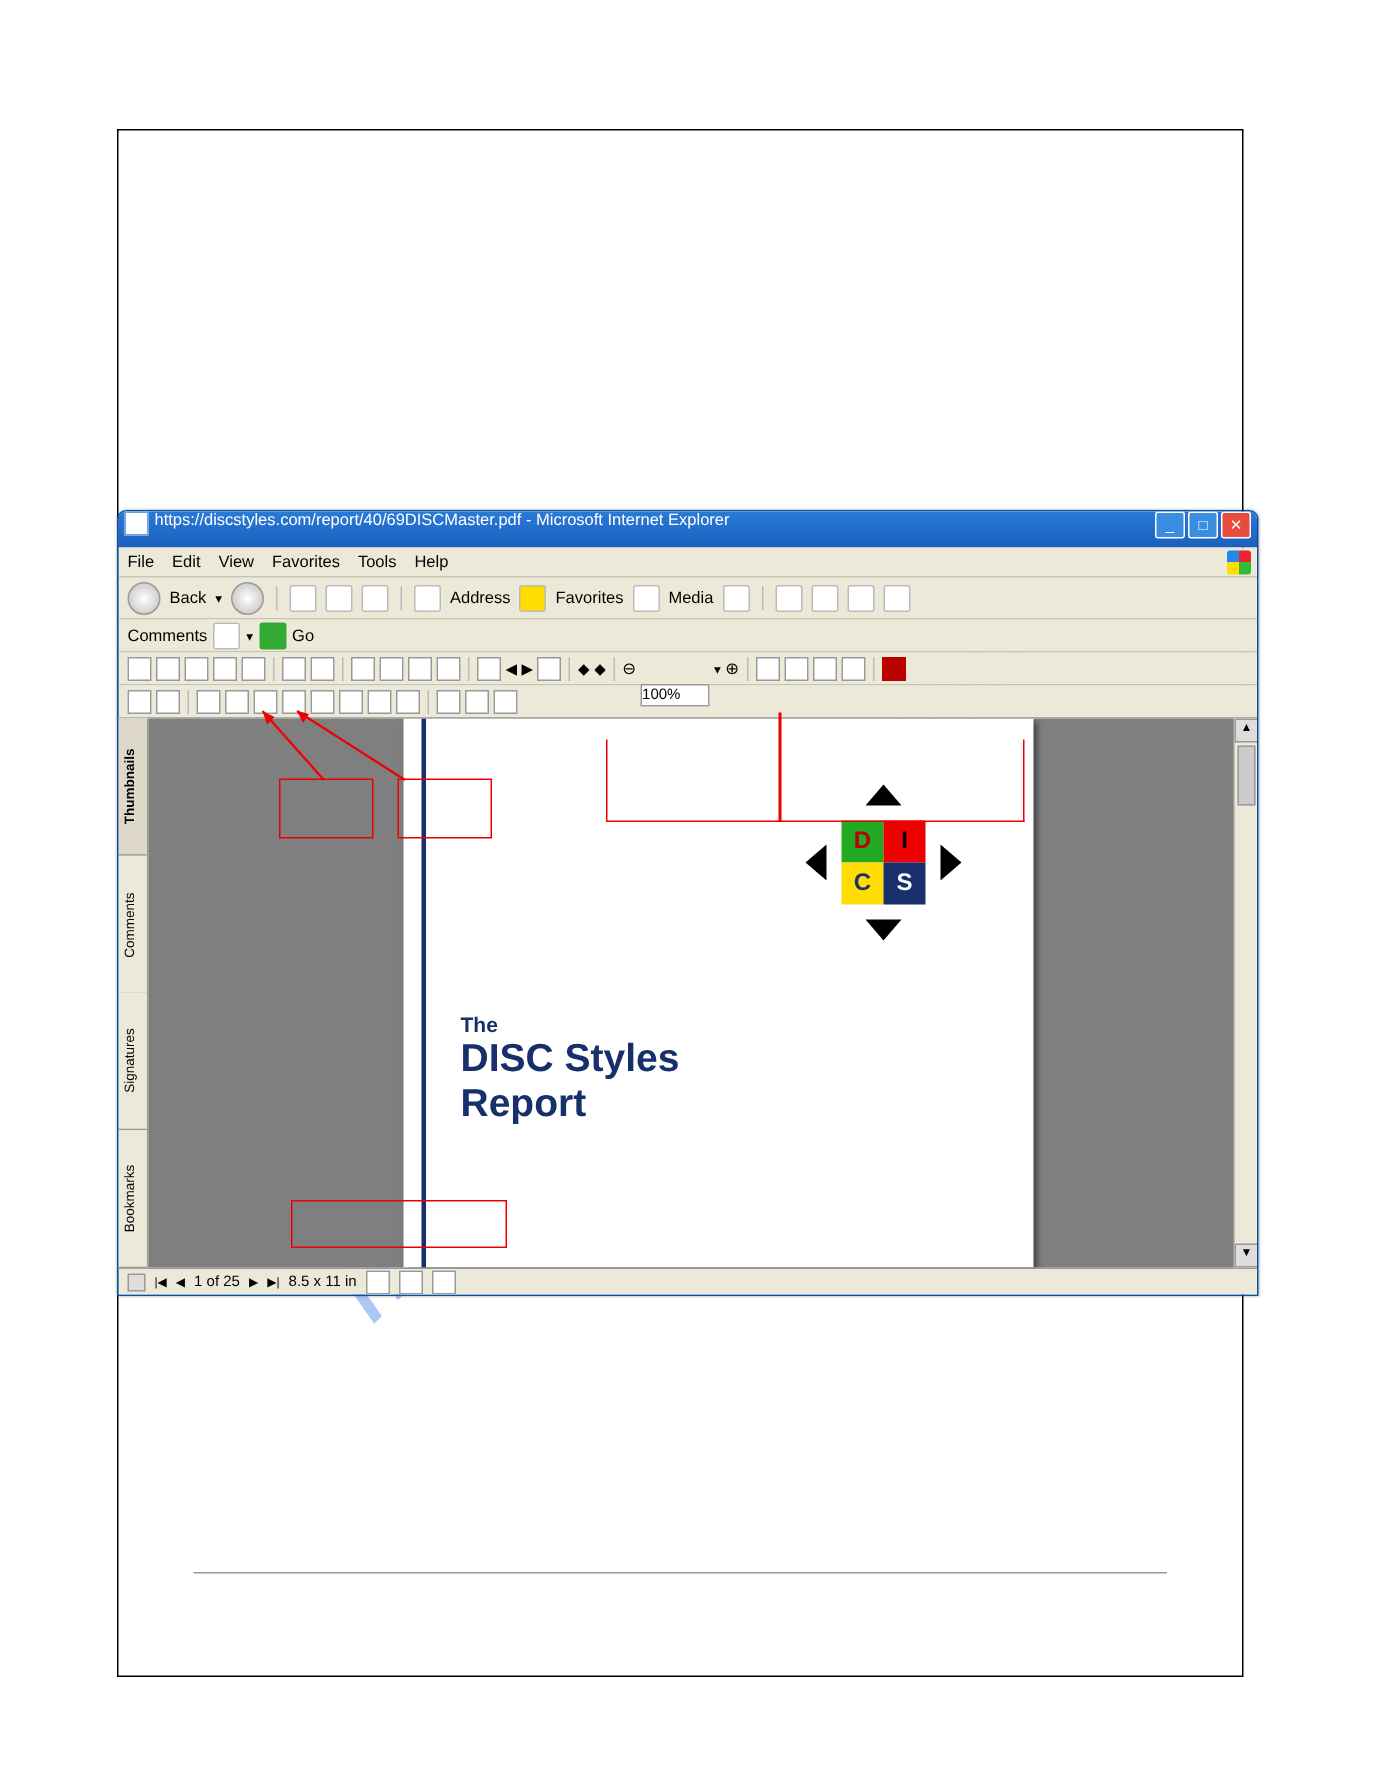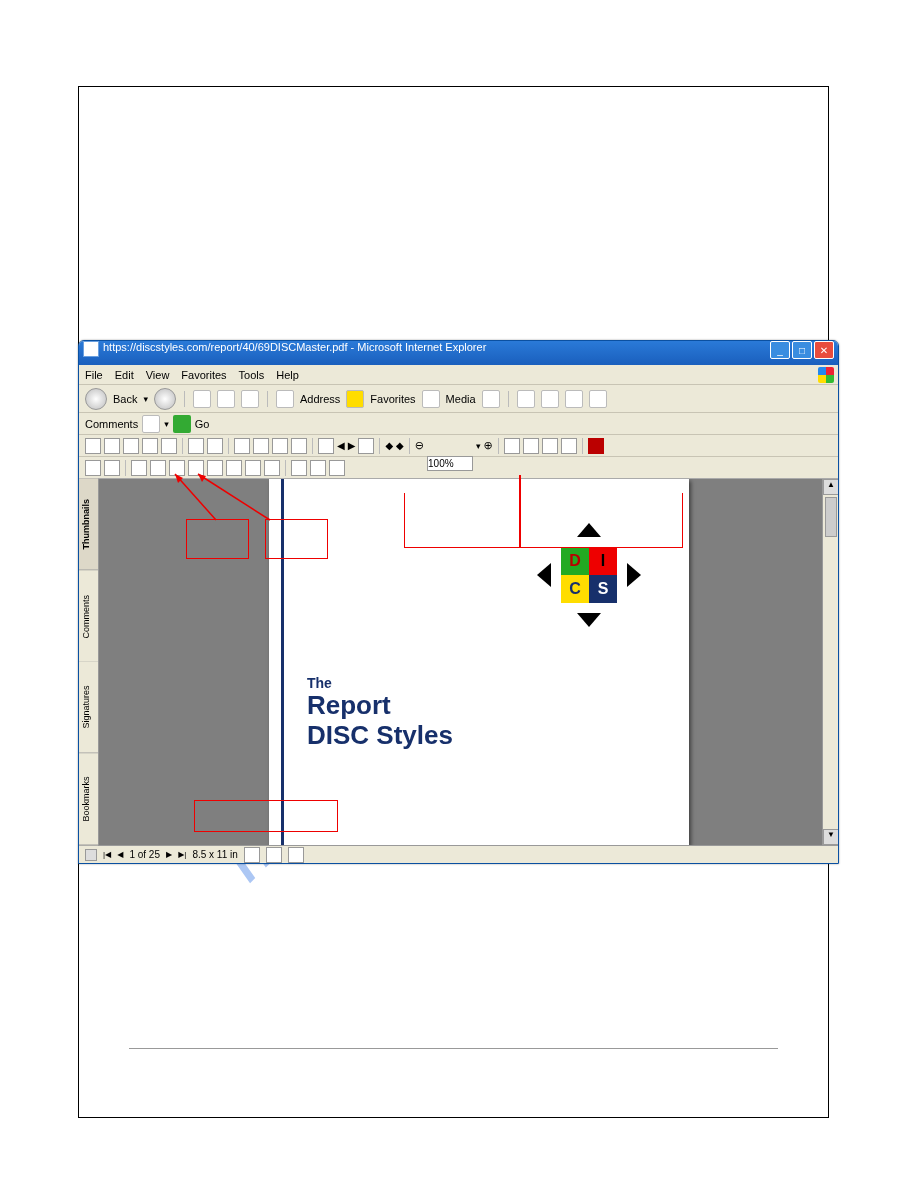--- a/index.html
+++ b/index.html
@@ -198,22 +198,22 @@
           <div class="tri" style="bottom:-12px;left:28px;border-left:12px solid transparent;border-right:12px solid transparent;border-top:14px solid #000"></div>
           <div class="tri" style="left:-12px;top:28px;border-top:12px solid transparent;border-bottom:12px solid transparent;border-right:14px solid #000"></div>
           <div class="tri" style="right:-12px;top:28px;border-top:12px solid transparent;border-bottom:12px solid transparent;border-left:14px solid #000"></div>
           <div class="sq" style="background:#2a2;left:12px;top:12px;color:#b00">D</div>
           <div class="sq" style="background:#e00;left:40px;top:12px;color:#000">I</div>
           <div class="sq" style="background:#fd0;left:12px;top:40px;color:#17306b">C</div>
           <div class="sq" style="background:#17306b;left:40px;top:40px">S</div>
         </div>
         <div class="doc-text">
           <div class="the">The</div>
+          <div class="big">DISC Styles</div>
           <div class="big">Report</div>
-          <div class="big">DISC Styles</div>
         </div>
       </div>
     </div>
     <div class="vscroll">
       <div class="up">▲</div>
       <div class="thumb"></div>
       <div class="dn">▼</div>
     </div>
   </div>
 

